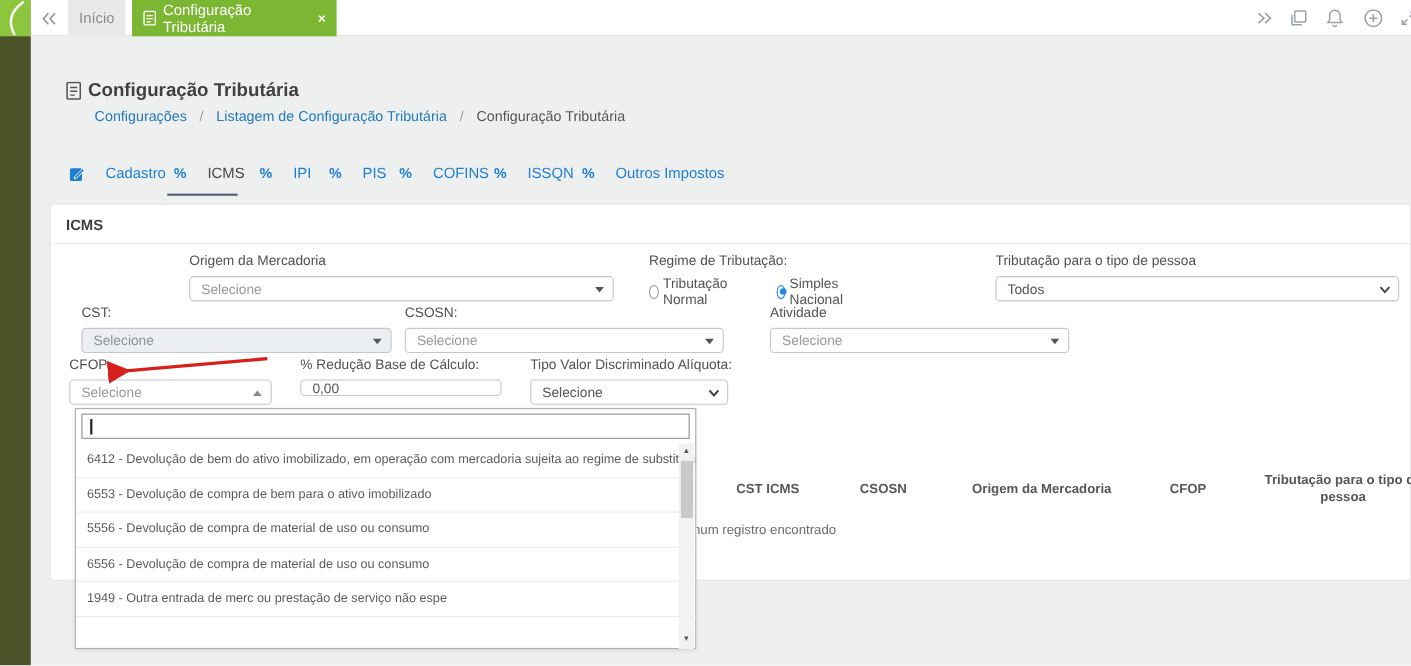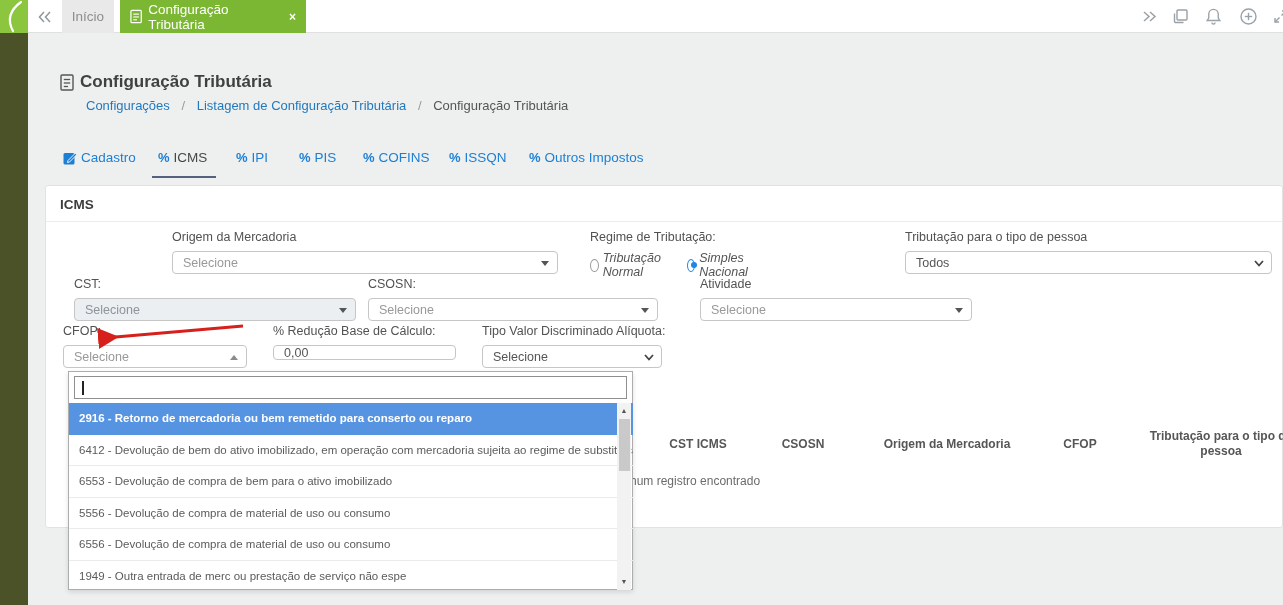--- a/index.html
+++ b/index.html
@@ -21,21 +21,21 @@
 
   
   .pg-title { position:absolute; left:80px; top:72px; font-size:17px; font-weight:bold; color:#404040; }
   .pg-title-icon { position:absolute; left:60px; top:74px; }
   .crumbs { position:absolute; left:62px; top:98px; font-size:13px;margin-left:24px; }
   .crumb-link { color:#2379bd; cursor:pointer; }
   .crumb-sep { color:#9a9a9a; margin:0 8px; }
   .crumb-cur { color:#555; }
 
   
-  .ntab { position:absolute; top:150px; display:flex; align-items:center; gap:4px; font-size:13.5px; color:#1d7fd4; cursor:pointer; }
+  .ntab { position:absolute; top:150px; display:flex; align-items:center; gap:19px; font-size:13.5px; color:#1d7fd4; cursor:pointer; }
   .ntab .pct { font-weight:bold; font-size:13px; color:#1d7fd4; }
   .ntab.active { color:#474747; }
   .ntab-underline { position:absolute; left:152px; top:176px; width:64px; height:2px; background:#55617c; }
 
   
   .panel { position:absolute; left:45px; top:185px; width:1238px; height:343px; background:#fff; border:1px solid #e2e2e2; border-radius:3px; }
   .panel-title { position:absolute; left:60px; top:197px; font-size:13.5px; font-weight:bold; color:#3d3d3d; }
   .panel-div { position:absolute; left:46px; top:221px; width:1236px; height:1px; background:#ececec; }
 
   .fg { position:absolute; }
@@ -43,21 +43,21 @@
   .field { position:relative; height:23px; border:1px solid #c6c6c6; border-radius:4px; background:#fff;
            font-size:12.5px; color:#999; display:flex; align-items:center; padding:0 22px 0 10px; cursor:pointer; white-space:nowrap; overflow:hidden; }
   .field.dark { color:#555; }
   .field.disabled { background:#eceff1; color:#8d949b; cursor:default; }
   .tri-down { position:absolute; right:8px; top:9px; width:0; height:0; border-left:4px solid transparent; border-right:4px solid transparent; border-top:5px solid #555; }
   .tri-up   { position:absolute; right:8px; top:9px; width:0; height:0; border-left:4px solid transparent; border-right:4px solid transparent; border-bottom:5px solid #8a8a8a; }
   .chev { position:absolute; right:7px; top:8px; }
   .inp { height:15px; border:1px solid #c6c6c6; border-radius:4px; background:#fff; font-size:12.5px; color:#555; display:flex; align-items:center; padding:0 10px; }
 
   
-  .radio-row { position:absolute; display:flex; align-items:center; gap:22px; font-size:12.5px; color:#555;font-style:italic; }
+  .radio-row { position:absolute; display:flex; align-items:center; gap:40px; font-size:12.5px; color:#555; }
   .radio { display:flex; align-items:center; gap:4px; cursor:pointer; }
   .rdot { width:13px; height:13px; border:1.5px solid #9a9a9a; border-radius:50%; position:relative; background:#fff; }
   .rdot.on { border-color:#1e88e5; }
   .rdot.on::after { content:""; position:absolute; left:2.5px; top:2.5px; width:6px; height:6px; border-radius:50%; background:#1e88e5; }
 
   
   .th { position:absolute; font-size:12px; font-weight:bold; color:#565656; text-align:center; line-height:15px; }
   .empty-txt { position:absolute; left:608px; top:474px; font-size:12px; color:#6b6b6b; }
 
   
@@ -295,21 +295,20 @@
     </defs>
     <line x1="243" y1="326" x2="104" y2="338" stroke="#d6201b" stroke-width="3" marker-end="url(#ah)"></line>
   </svg>
 
   <div class="dd">
     <div class="dd-search">
       <span class="caret"></span>
       <span></span>
     </div>
     <div class="dd-list">
-      <div class="opt hl">2916 - Retorno de mercadoria ou bem remetido para conserto ou reparo</div>
       <div class="opt">6412 - Devolução de bem do ativo imobilizado, em operação com mercadoria sujeita ao regime de substituição tributária</div>
       <div class="opt">6553 - Devolução de compra de bem para o ativo imobilizado</div>
       <div class="opt">5556 - Devolução de compra de material de uso ou consumo</div>
       <div class="opt">6556 - Devolução de compra de material de uso ou consumo</div>
       <div class="opt">1949 - Outra entrada de merc ou prestação de serviço não espe</div>
     </div>
     <div class="sbar">
       <div class="sb-btn" style="top:1px">▲</div>
       <div class="sb-thumb"></div>
       <div class="sb-btn" style="bottom:1px">▼</div>

